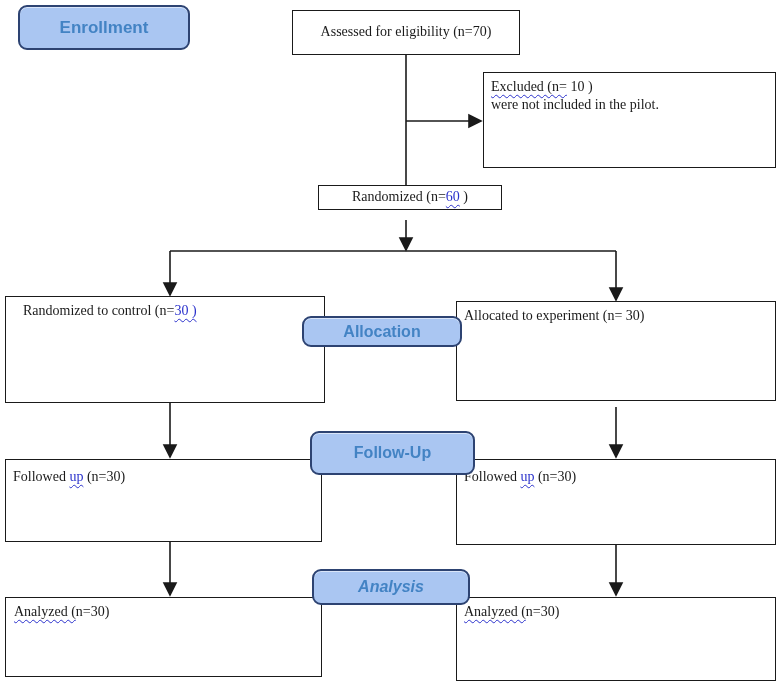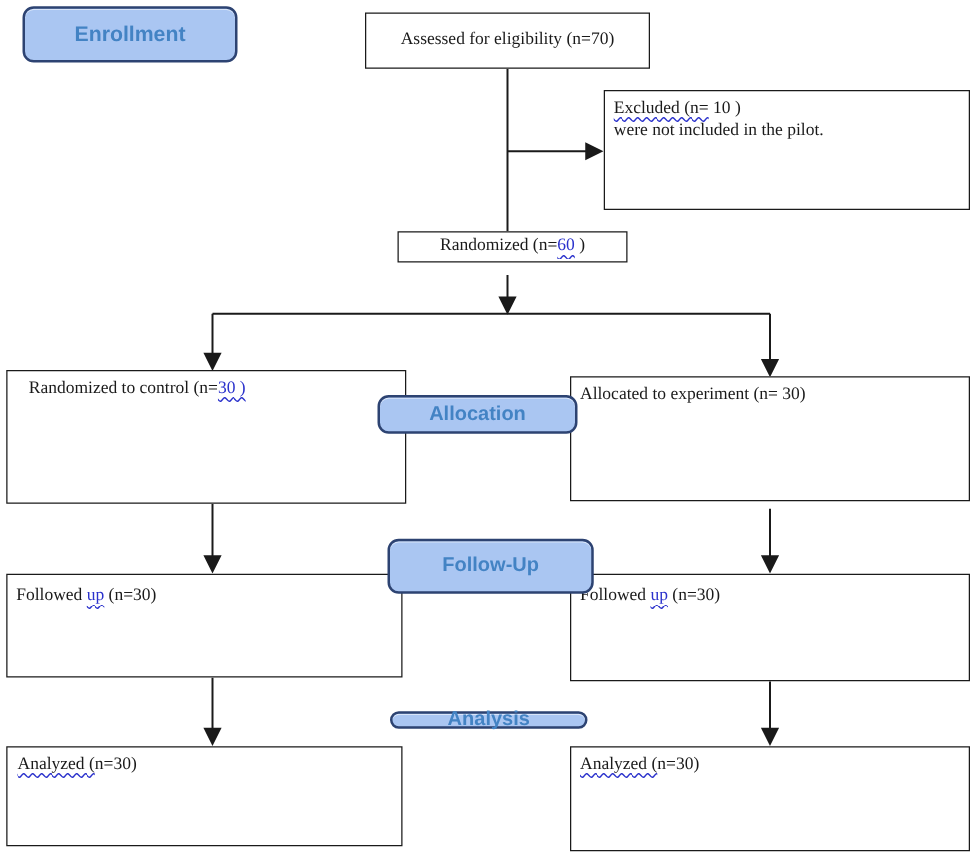--- a/index.html
+++ b/index.html
@@ -44,21 +44,21 @@
   .pos-enrollment{left:18px; top:5px; width:172px; height:45px; font-size:17px;}
   .pos-assessed{left:292px; top:10px; width:228px; height:45px;}
   .pos-excluded{left:483px; top:72px; width:293px; height:96px;}
   .pos-randomized{left:318px; top:185px; width:184px; height:25px;}
   .pos-allocation{left:302px; top:277px; width:160px; height:31px;margin-top:39px;}
   .pos-alloc-left{left:5px; top:296px; width:320px; height:107px;}
   .pos-alloc-right{left:456px; top:301px; width:320px; height:100px;}
   .pos-followup{left:310px; top:431px; width:165px; height:44px;}
   .pos-follow-left{left:5px; top:459px; width:317px; height:83px;}
   .pos-follow-right{left:456px; top:459px; width:320px; height:86px;}
-  .pos-analysis{left:312px; top:569px; width:158px; height:14px;}
+  .pos-analysis{left:312px; top:569px; width:158px; height:36px;font-style:italic;}
   .pos-analyzed-left{left:5px; top:597px; width:317px; height:80px;}
   .pos-analyzed-right{left:456px; top:597px; width:320px; height:84px;}
 </style>
 </head>
 <body>
 
 <div class="canvas">
 
   <svg class="connectors" width="778" height="683" viewBox="0 0 778 683">
     <g stroke="#1a1a1a" stroke-width="1.6" fill="#1a1a1a">

